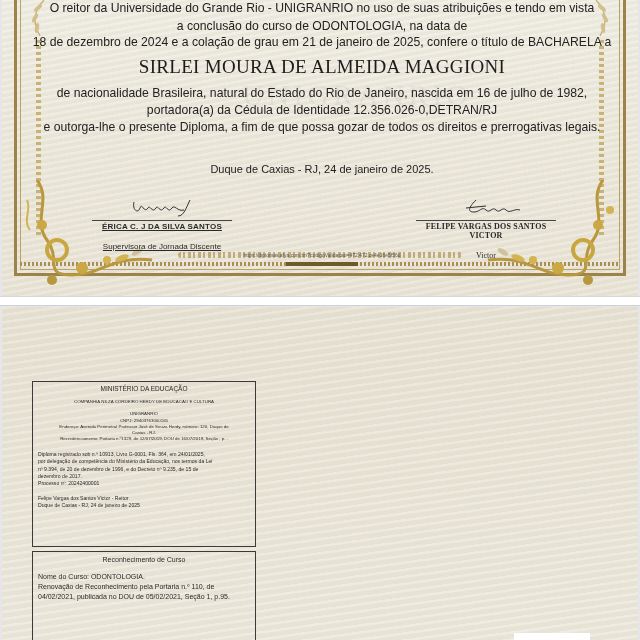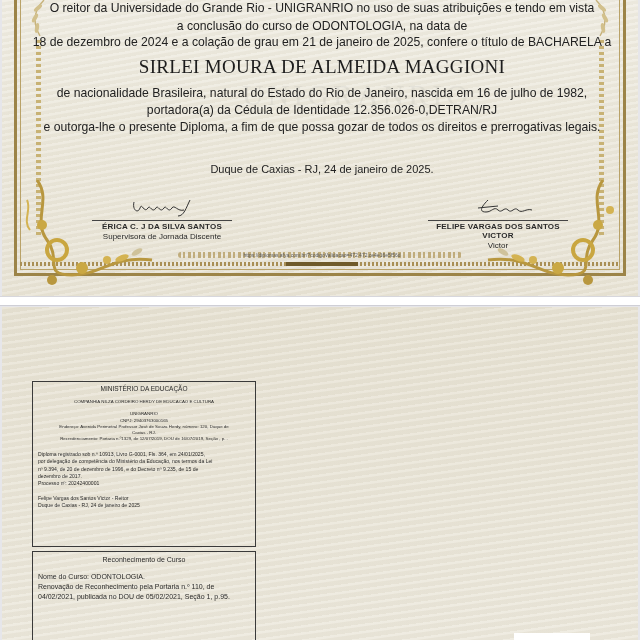--- a/index.html
+++ b/index.html
@@ -39,21 +39,21 @@
   .ornament { position: absolute; }
 
   .txt { position: absolute; left: 0; width: 640px; text-align: center; color: #222; font-size: 12.2px; }
   .name { position: absolute; left: 0; width: 640px; text-align: center; font-family: "Liberation Serif", serif; font-size: 19px; color: #1c1c1c; top: 56px; letter-spacing: 0.3px; }
   .watermark { position: absolute; left: 240px; top: 78px; width: 200px; text-align: center; font-family: "Liberation Serif", serif; font-size: 30px; color: rgba(150,150,150,0.12); letter-spacing: 4px; }
 
   .sig { position: absolute; text-align: center; color: #2a2a2a; font-size: 8px; }
   .sig .scribble { height: 20px; }
   .sig .line { border-top: 1px solid #444; margin: 0 auto; }
   .sig .nm { font-weight: bold; letter-spacing: 0.2px; margin-top: 1px; font-size: 8px; }
-  .sig .role { font-size: 8px; margin-top: 1px; }
+  .sig .role { font-size: 8px; margin-top: 11px; }
   .url { position: absolute; left: 220px; width: 200px; text-align: center; top: 252px; font-size: 5px; color: #555; }
 
   
   .box { position: absolute; left: 32px; width: 222px; border: 1.5px solid #3a3a3a; color: #2a2a2a; }
   .box1 { top: 381px; height: 164px; }
   .box2 { top: 551px; height: 89px; border-bottom: none; }
   .box .hdr { text-align: center; font-size: 6.5px; margin-top: 3px; }
   .box .sm { font-size: 4.4px; text-align: center; line-height: 6.3px; }
   .box .p { font-size: 5.1px; line-height: 7.4px; padding: 0 5px; }
   .box2 .hdr { font-size: 7px; margin-top: 4px; }
@@ -117,30 +117,30 @@
   <div class="txt" style="top:35px;">18 de dezembro de 2024 e a colação de grau em 21 de janeiro de 2025, confere o título de BACHARELA a</div>
 
   <div class="name">SIRLEI MOURA DE ALMEIDA MAGGIONI</div>
 
   <div class="txt" style="top:86px;">de nacionalidade Brasileira, natural do Estado do Rio de Janeiro, nascida em 16 de julho de 1982,</div>
   <div class="txt" style="top:103px;">portadora(a) da Cédula de Identidade 12.356.026-0,DETRAN/RJ</div>
   <div class="txt" style="top:120px;">e outorga-lhe o presente Diploma, a fim de que possa gozar de todos os direitos e prerrogativas legais.</div>
 
   <div class="txt" style="top:163px; font-size:11px;">Duque de Caxias - RJ, 24 de janeiro de 2025.</div>
 
-  <div class="sig" style="left:90px; width:140px; top:198px;">
+  <div class="sig" style="left:90px; width:140px; top:198px;text-decoration:underline;">
     <svg class="scribble" width="100" height="20">
       <path d="M22 4 C 20 12, 26 16, 28 10 C 30 4, 32 16, 36 10 C 38 6, 40 16, 44 10 C 46 6, 48 16, 52 10 C 54 6, 56 16, 60 10 C 62 6, 66 14, 72 12 M78 2 C 74 10, 72 18, 66 18" stroke="#333" stroke-width="1" fill="none"></path>
     </svg>
     <div class="line" style="width:140px;"></div>
     <div class="nm">ÉRICA C. J DA SILVA SANTOS</div>
     <div class="role">Supervisora de Jornada Discente</div>
   </div>
 
-  <div class="sig" style="left:426px; width:140px; top:198px;">
+  <div class="sig" style="left:414px; width:140px; top:198px;font-family:Liberation Serif, serif;">
     <svg class="scribble" width="100" height="20">
       <path d="M40 2 C 34 8, 30 14, 38 14 C 44 14, 46 8, 50 12 C 54 16, 56 8, 60 12 C 64 16, 66 8, 70 12 C 74 16, 78 10, 84 12 M30 10 L 50 8" stroke="#333" stroke-width="1" fill="none"></path>
     </svg>
     <div class="line" style="width:140px;"></div>
     <div class="nm">FELIPE VARGAS DOS SANTOS VICTOR</div>
     <div class="role">Victor</div>
   </div>
 
   <div class="url">https://diplomas.afya.com.br/?codigoValidacao=472.472.ce4e16e5f56d</div>
 </div>

